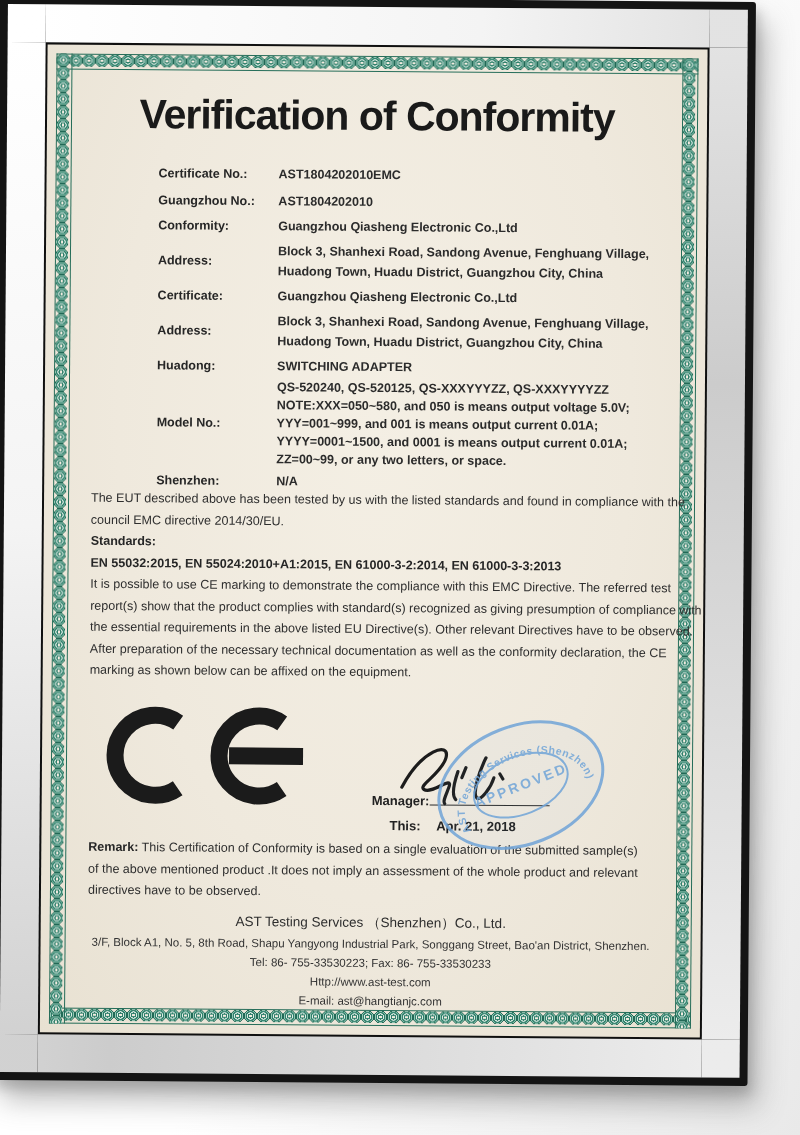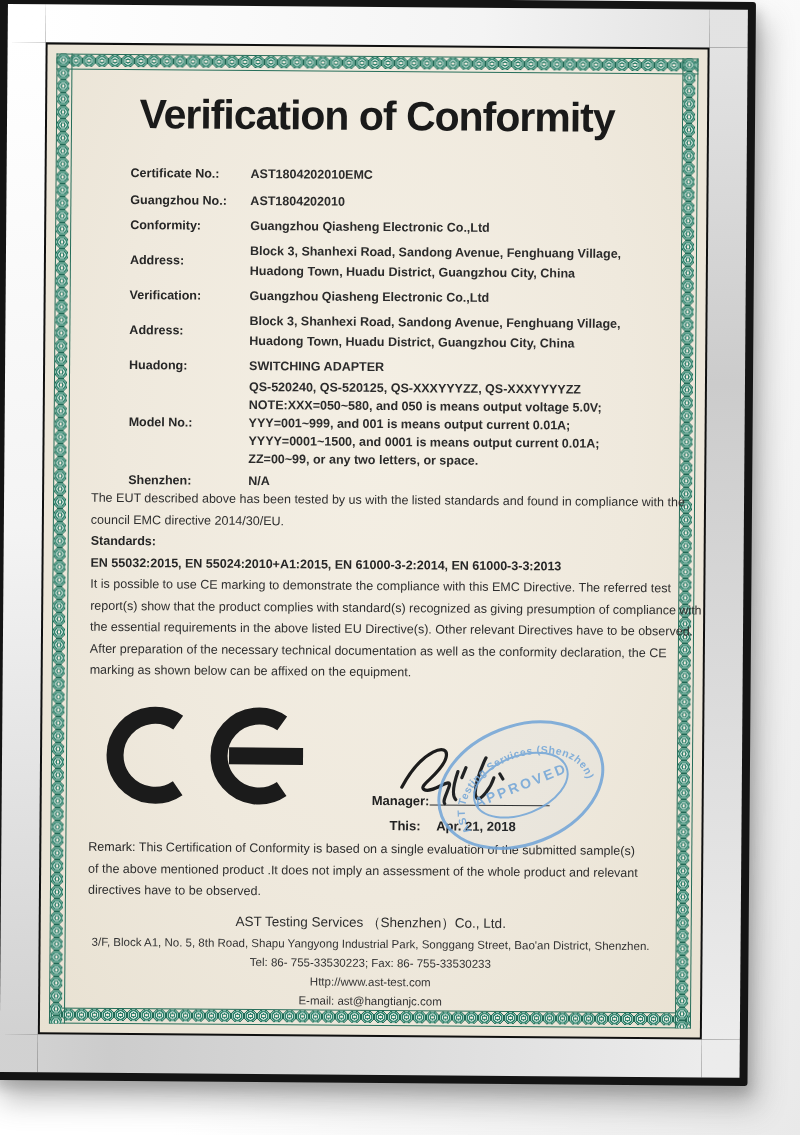--- a/index.html
+++ b/index.html
@@ -48,42 +48,42 @@
   }
   .orn-left{left:9px}.orn-right{right:9px}
 
   
   .title{
     position:absolute;top:46px;left:0;right:0;text-align:center;
     font-size:41px;font-weight:bold;letter-spacing:-1px;color:#1a1a1a;
   }
   .info{position:absolute;left:84px;top:118px;width:545px;}
   .row{display:flex;align-items:center;margin-bottom:5px;}
-  .row .lbl{flex:none;width:120px;font-weight:bold;font-size:12.5px;color:#262626;}
+  .row .lbl{flex:none;width:120px;font-weight:bold;font-size:12.5px;color:#262626;margin-left:28px;}
   .row .val{width:412px;font-weight:bold;font-size:12.5px;color:#2b2b2b;line-height:20px;}
   .row .val .mline{line-height:18px;}
 
   .bodytext{
     position:absolute;left:47px;top:443px;width:616px;
     font-size:12.5px;line-height:21.5px;color:#2e2e2e;
   }
   .bodytext p{margin:0;}
   .bodytext .bold{font-weight:bold;color:#262626;}
 
   .ce{position:absolute;left:60px;top:660px;}
 
   .sig{position:absolute;left:352px;top:686px;z-index:3;}
   .manager-line{position:absolute;left:330px;top:744px;font-weight:bold;font-size:13px;color:#222;z-index:2;}
   .manager-underline{display:inline-block;width:120px;height:13px;border-bottom:1.5px solid #2b2b2b;}
   .date-line{position:absolute;left:348px;top:771px;font-weight:bold;font-size:13px;color:#222;z-index:2;}
   .date-line .dval{margin-left:12px;}
   .stampwrap{position:absolute;left:372px;top:653px;opacity:.88;z-index:4;}
 
   .remark{position:absolute;left:47px;top:792px;width:558px;font-size:12.5px;line-height:21.5px;color:#2e2e2e;}
-  .remark .bold{font-weight:normal;color:#262626;}
+  .remark .bold{font-weight:bold;color:#262626;}
 
   .footer{position:absolute;left:0;right:0;top:867px;text-align:center;color:#333;}
   .footer .company{font-size:13.5px;margin-bottom:3px;color:#2e2e2e;}
   .footer .fline{font-size:11.5px;line-height:19px;}
 </style>
 </head>
 <body>
 
 <div class="photo">
   <div class="frame">
@@ -108,21 +108,21 @@
         </div>
         <div class="row">
           <div class="lbl">Conformity:</div>
           <div class="val">Guangzhou Qiasheng Electronic Co.,Ltd</div>
         </div>
         <div class="row">
           <div class="lbl">Address:</div>
           <div class="val">Block 3, Shanhexi Road, Sandong Avenue, Fenghuang Village, Huadong Town, Huadu District, Guangzhou City, China</div>
         </div>
         <div class="row">
-          <div class="lbl">Verification:</div>
+          <div class="lbl">Certificate:</div>
           <div class="val">Guangzhou Qiasheng Electronic Co.,Ltd</div>
         </div>
         <div class="row">
           <div class="lbl">Address:</div>
           <div class="val">Block 3, Shanhexi Road, Sandong Avenue, Fenghuang Village, Huadong Town, Huadu District, Guangzhou City, China</div>
         </div>
         <div class="row" style="margin-bottom:2px">
           <div class="lbl">Huadong:</div>
           <div class="val">SWITCHING ADAPTER</div>
         </div>

